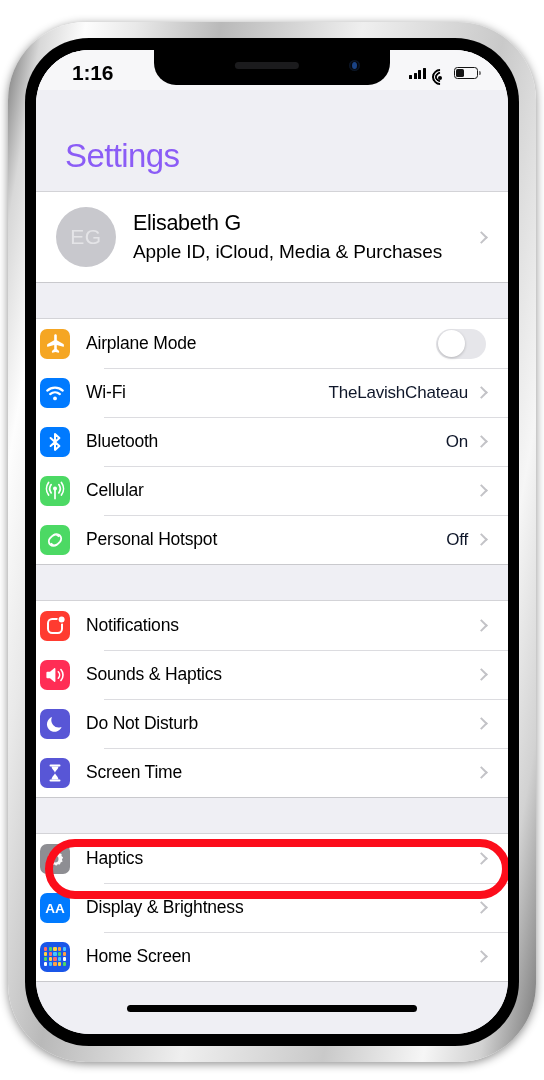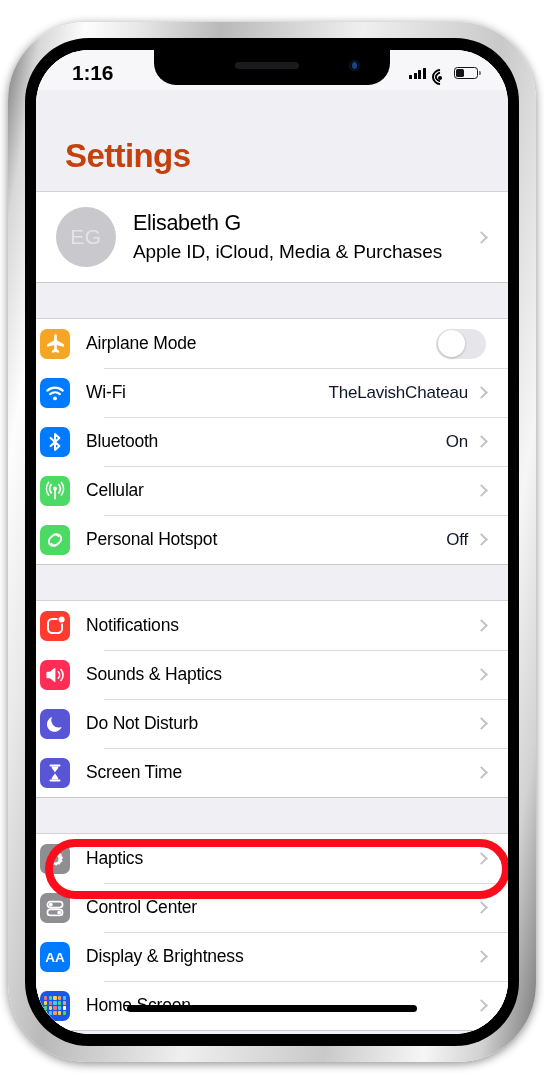--- a/index.html
+++ b/index.html
@@ -82,21 +82,21 @@
     position:absolute; left:1.4px; top:1.4px; bottom:1.4px; width:8px;
     background:#000; border-radius:1.6px;
   }
 
   
   #settings-scroll{
     position:absolute; left:0; top:0; width:100%; height:100%;
     background:#efeff4; padding-top:40px;
   }
   #page-title{
-    font-size:33px; font-weight:bold; color:#c2410c; letter-spacing:-.6px;
+    font-size:33px; font-weight:normal; color:#8b5cf6; letter-spacing:-.6px;
     padding:47px 0 16px 29px;
   }
 
   .group{ background:#fff; border-top:.5px solid #d3d3d7; border-bottom:.5px solid #c9c9cd; }
   .group-gap{ height:35px; background:#efeff4; }
 
   .row{
     position:relative; display:flex; align-items:center;
     height:49px; padding-left:4px; background:#fff;
   }
@@ -319,32 +319,20 @@
               <svg class="glyph" viewBox="0 0 30 30">
                 <path fill="#fff" d="M15 6.4l1.6 1.5 2.1-.6.8 2 2.1.6-.1 2.2 1.6 1.5-1.2 1.8.7 2.1-2 .9-.6 2.1-2.2-.2-1.6 1.5-1.8-1.2-2.1.7-.9-2-2.1-.6.2-2.2L7.9 15l1.2-1.8-.7-2.1 2-.9.6-2.1 2.2.2z" opacity=".95"></path>
                 <circle cx="15" cy="15" r="3.5" fill="#8e8e93"></circle>
               </svg>
             </div>
             <span class="row-label">Haptics</span>
             <div class="chevron"></div>
             <div id="highlight-oval"></div>
           </div>
 
-          <div class="row">
-            <div class="row-icon" style="background:#8e8e93">
-              <svg class="glyph" viewBox="0 0 30 30">
-                <rect x="7.4" y="8.6" width="15.2" height="6" rx="3" fill="none" stroke="#fff" stroke-width="1.7"></rect>
-                <circle cx="10.8" cy="11.6" r="1.9" fill="#fff"></circle>
-                <rect x="7.4" y="16.4" width="15.2" height="6" rx="3" fill="none" stroke="#fff" stroke-width="1.7"></rect>
-                <circle cx="19.2" cy="19.4" r="1.9" fill="#fff"></circle>
-              </svg>
-            </div>
-            <span class="row-label">Control Center</span>
-            <div class="chevron"></div>
-          </div>
 
           <div class="row">
             <div class="row-icon" style="background:#007aff">
               <svg class="glyph" viewBox="0 0 30 30">
                 <text x="15" y="20.4" text-anchor="middle" fill="#fff" font-family="Liberation Sans, sans-serif" font-size="13.5" font-weight="bold">AA</text>
               </svg>
             </div>
             <span class="row-label">Display &amp; Brightness</span>
             <div class="chevron"></div>
           </div>

